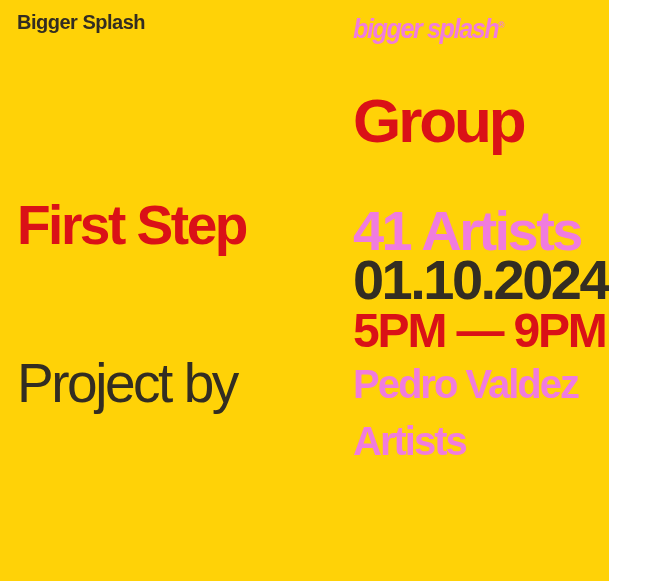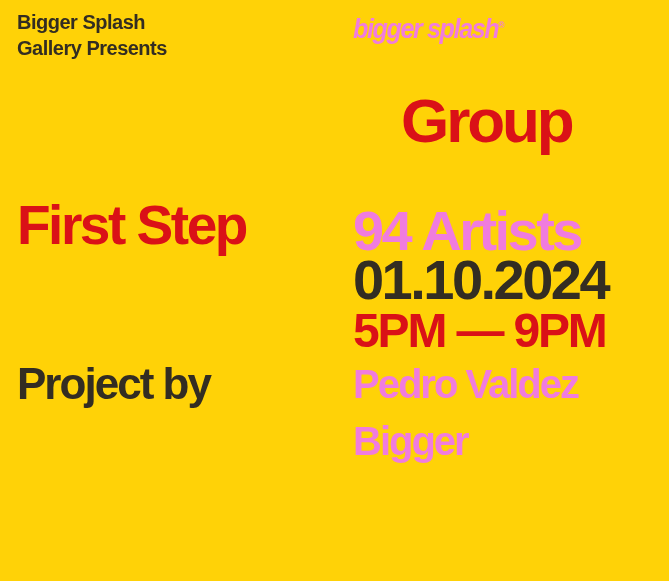--- a/index.html
+++ b/index.html
@@ -10,21 +10,21 @@
   body {
     width: 669px;
     height: 581px;
     overflow: hidden;
     font-family: "Liberation Sans", sans-serif;
     -webkit-font-smoothing: antialiased;
   }
 
   #poster {
     position: relative;
-    width: 669px;
+    width: 609px;
     height: 581px;
     background: #FFD207;
     overflow: hidden;
   }
 
   
   .blk {
     position: absolute;
     margin: 0;
     padding: 0;
@@ -55,24 +55,24 @@
     line-height: 55px;
     color: #DA1117;
     font-weight: 700;
     letter-spacing: -0.045em;
     text-align: right;
   }
 
   #project-by {
     left: 17px;
     top: 356px;
-    font-size: 44px;
+    font-size: 55px;
     line-height: 55px;
     color: #332D22;
-    font-weight: 700;
+    font-weight: 400;
     letter-spacing: -0.045em;
   }
 
   
   #wordmark {
     left: 353px;
     top: 12px;
     font-size: 27px;
     line-height: 27px;
     color: #F07CDE;
@@ -89,21 +89,20 @@
   }
 
   #headline {
     left: 353px;
     top: 92px;
     font-size: 62px;
     line-height: 57px;
     color: #DA1117;
     font-weight: 700;
     letter-spacing: -0.05em;
-    margin-left: 48px;
   }
 
   #artists {
     left: 353px;
     top: 203px;
     font-size: 56px;
     line-height: 56px;
     color: #F07CDE;
     font-weight: 700;
     letter-spacing: -0.045em;
@@ -139,49 +138,48 @@
     letter-spacing: -0.05em;
   }
 </style>
 </head>
 <body>
 
 <div id="poster">
 
   <div class="blk" id="presents">
     <span class="line">Bigger Splash</span>
-    <span class="line">Gallery Presents</span>
   </div>
 
   <div class="blk" id="first-step">
     <span class="line">First Step</span>
   </div>
 
   <div class="blk" id="project-by">
     <span class="line">Project by</span>
   </div>
 
   <div class="blk" id="wordmark">
     <span class="line"><span>bigger splash</span><span class="tm">®</span></span>
   </div>
 
   <div class="blk" id="headline">
     <span class="line">Group</span>
   </div>
 
   <div class="blk" id="artists">
-    <span class="line">94 Artists</span>
+    <span class="line">41 Artists</span>
   </div>
 
   <div class="blk" id="date">
     <span class="line">01.10.2024</span>
   </div>
 
   <div class="blk" id="time">
     <span class="line">5PM — 9PM</span>
   </div>
 
   <div class="blk" id="artist-name">
     <span class="line">Pedro Valdez</span>
-    <span class="line">Bigger</span>
+    <span class="line">Artists</span>
   </div>
 
 </div>
 
 </body></html>

